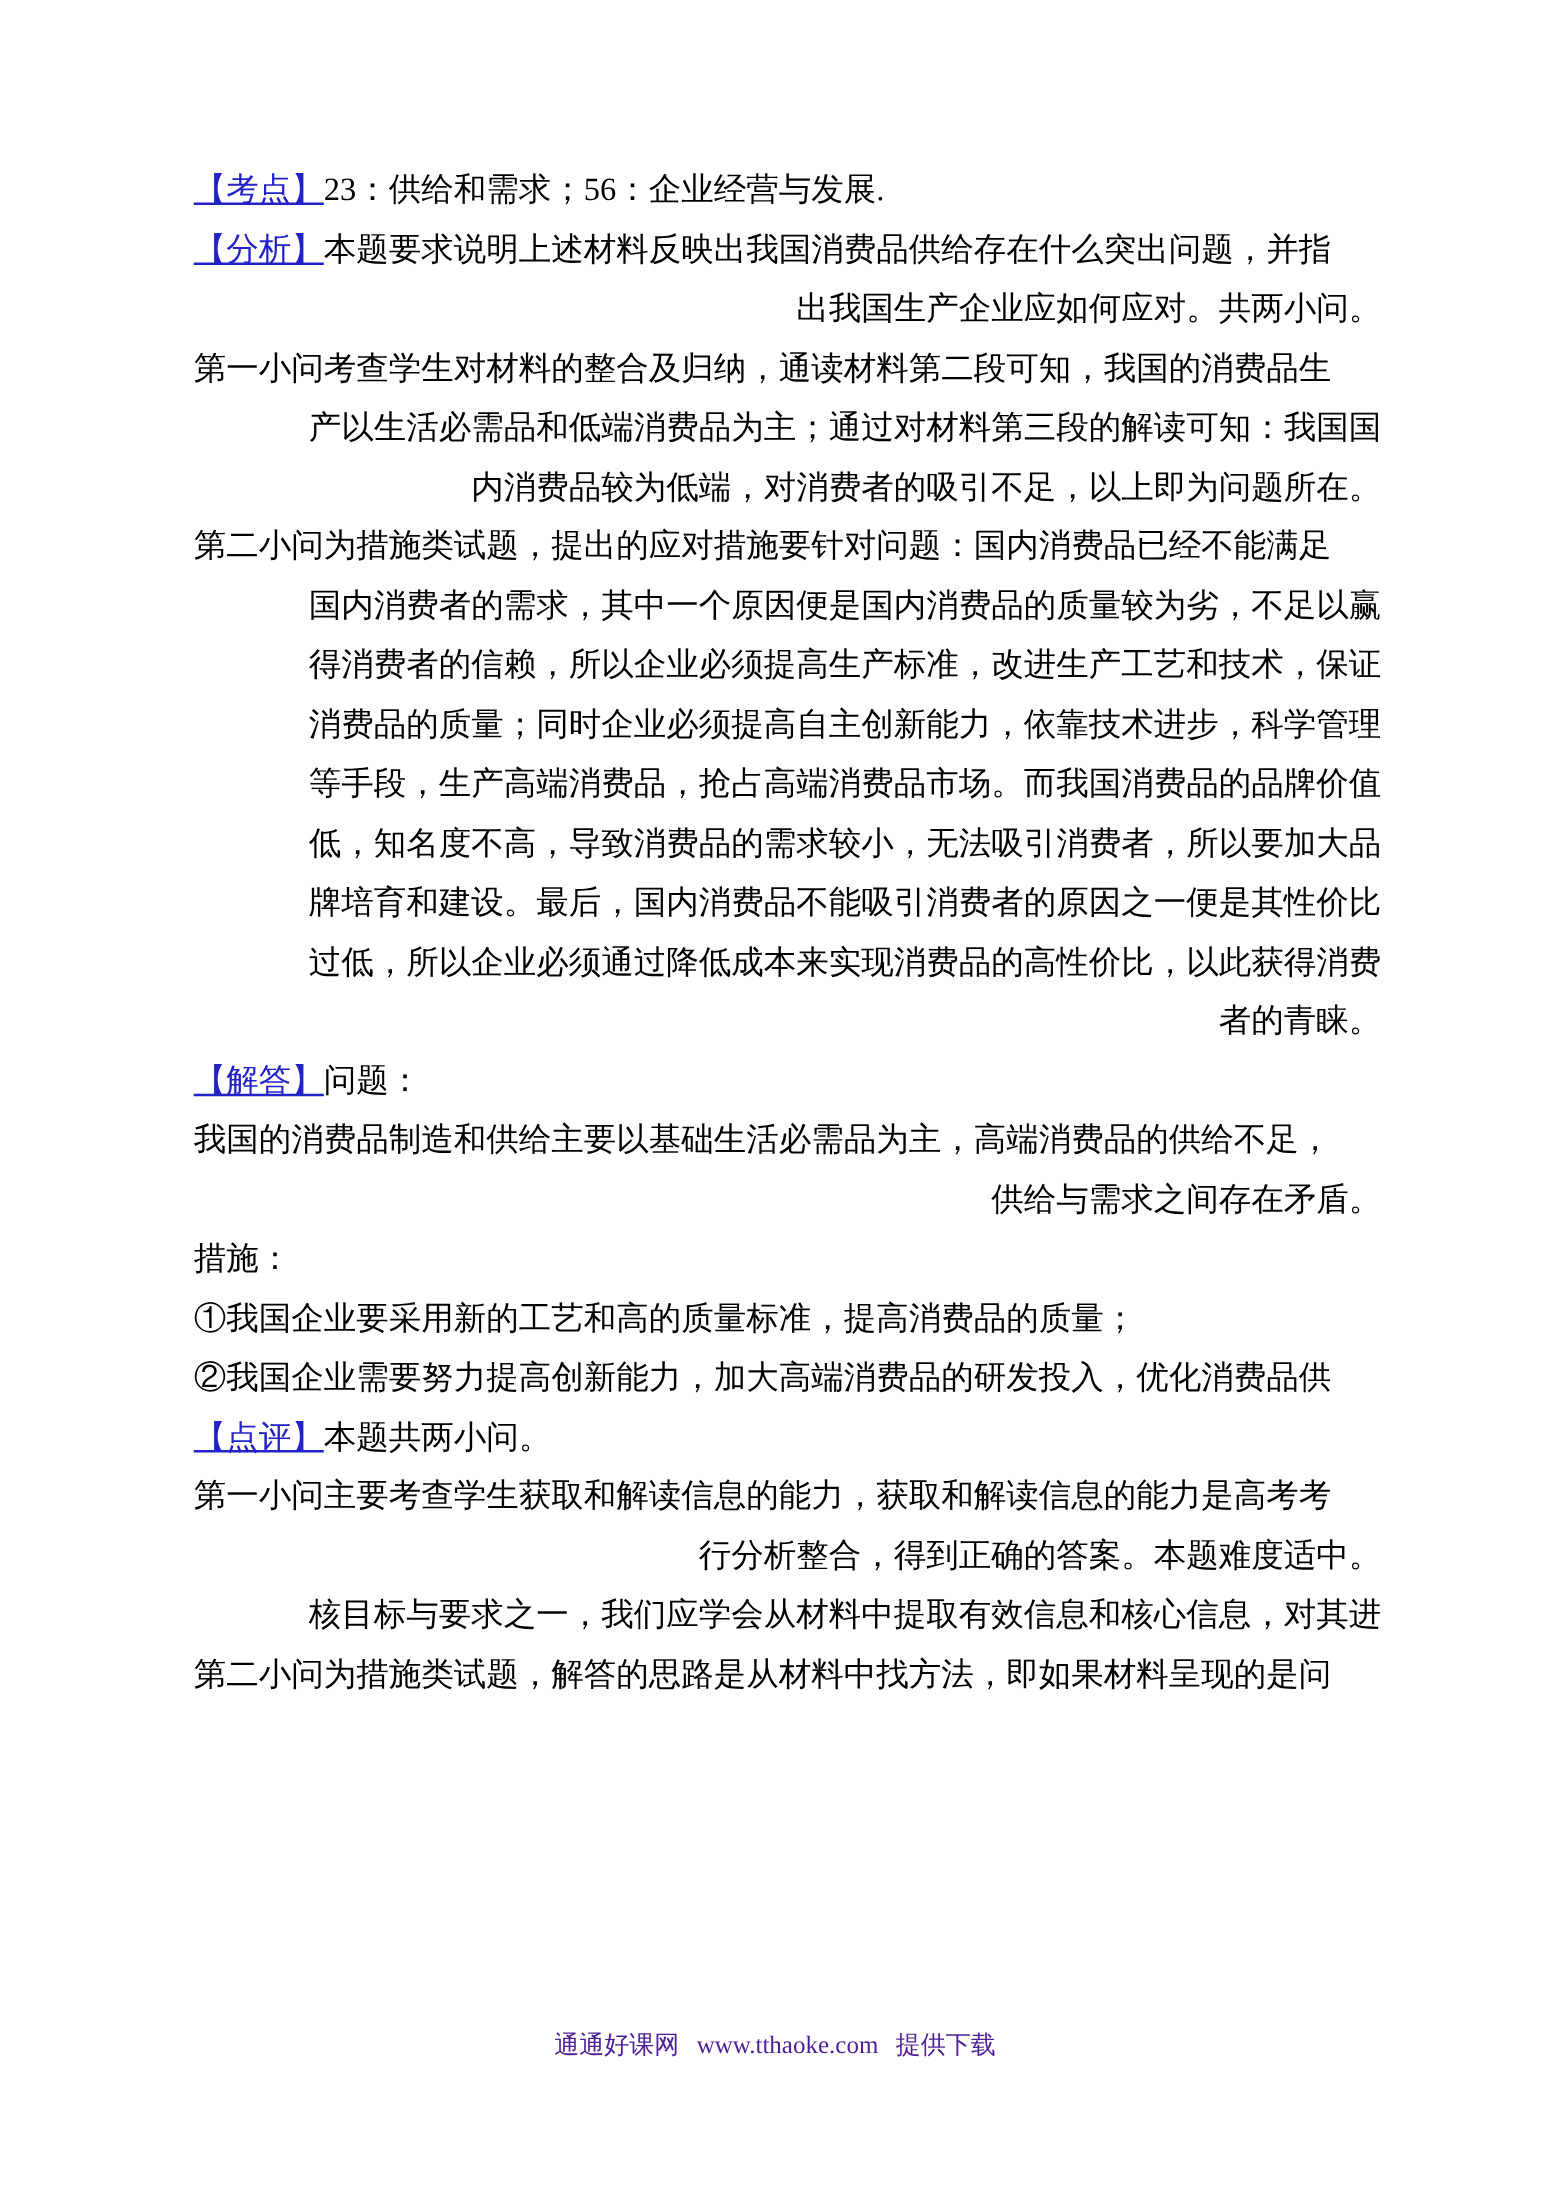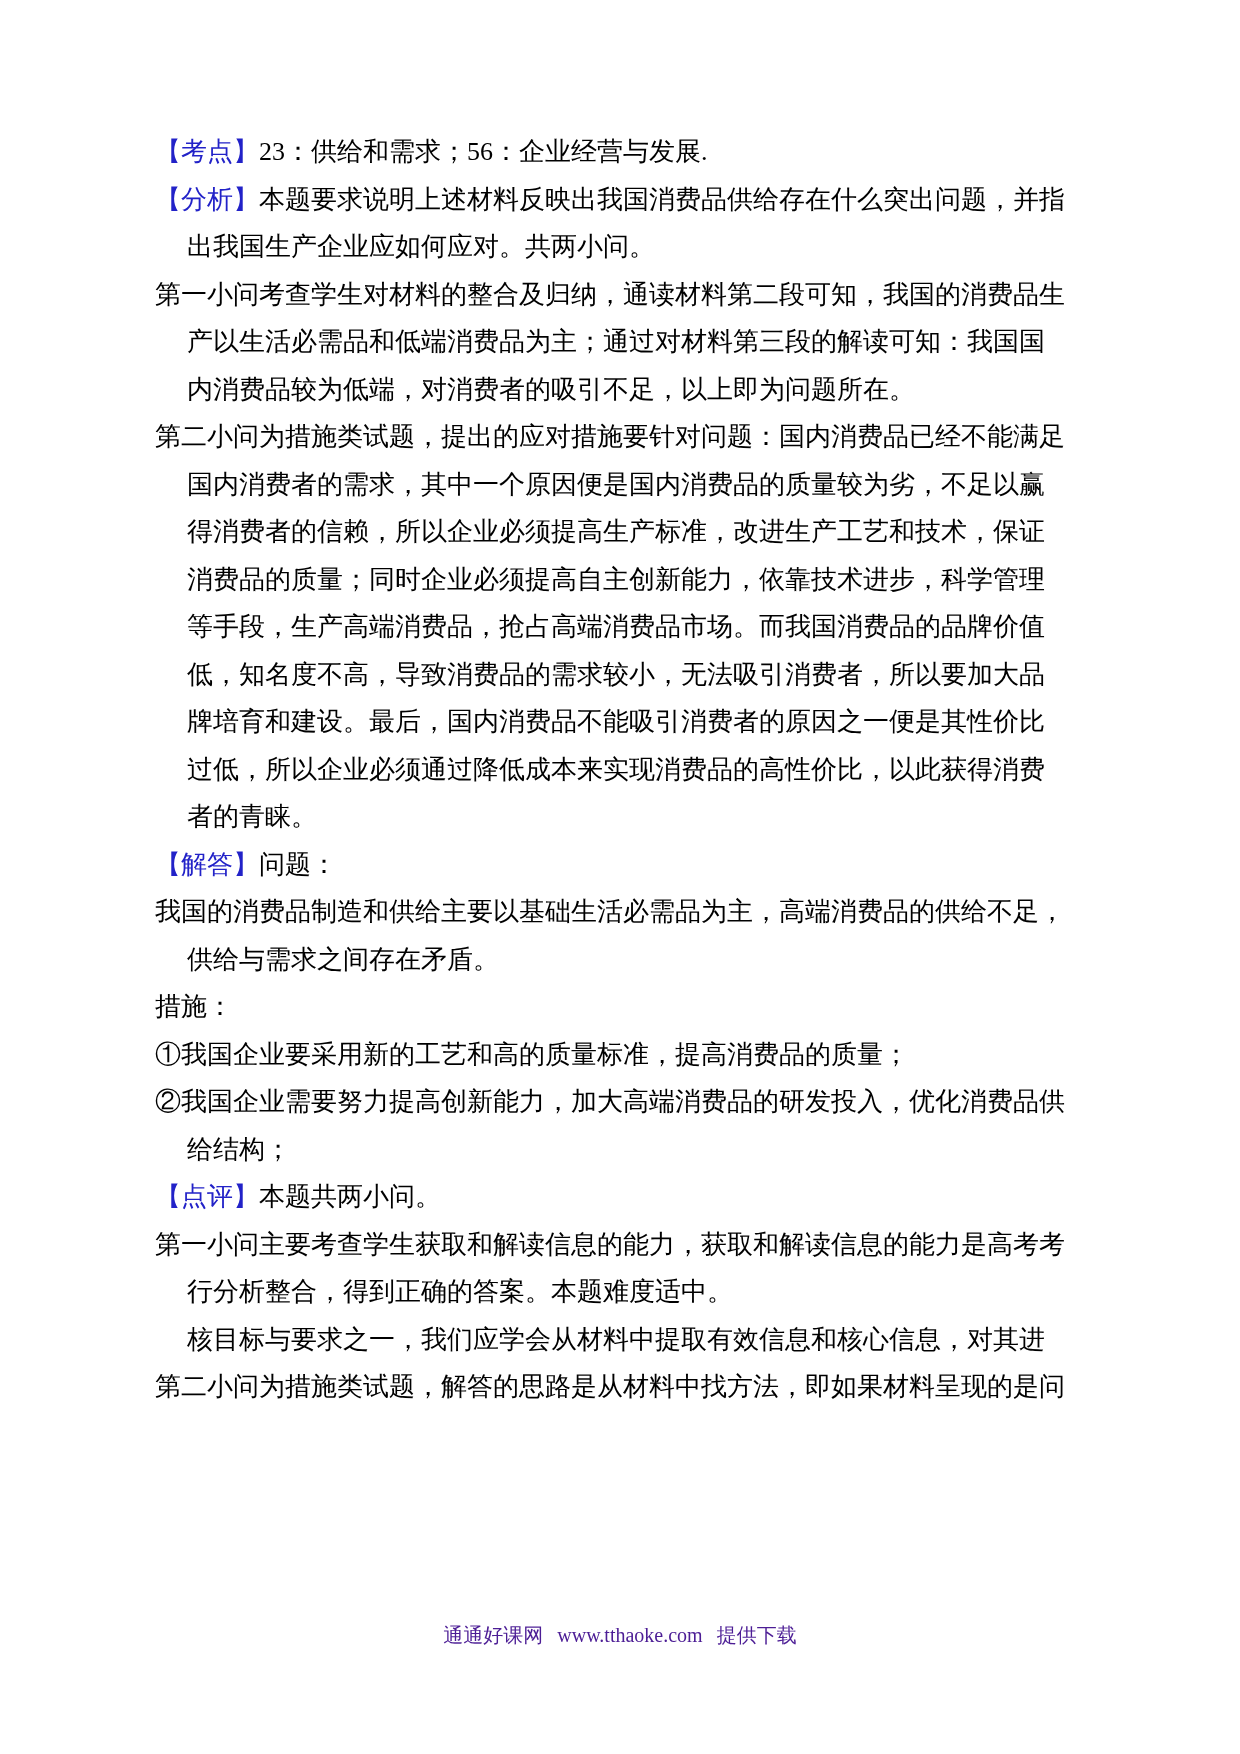--- a/index.html
+++ b/index.html
@@ -16,22 +16,22 @@
     overflow: hidden;
   }
   .content {
     position: absolute;
     left: 155px; top: 128px;
     width: 950px;
     font-size: 26px;
     line-height: 47.5px;
   }
   .line { white-space: nowrap; }
-  .line.indent { padding-left: 32px; }
-  .sec-label { color: #2222c8; }
+  .line.indent { padding-left: 32px; text-align: right; }
+  .sec-label { color: #2222c8; text-decoration: underline; }
   .footer {
     position: absolute;
     left: 0; top: 1622px;
     width: 100%;
     text-align: center;
     font-size: 20px;
     color: #4c1d95;
   }
   .footer .footer-text { margin: 0 7px; }
 </style>
@@ -54,21 +54,20 @@
       <div class="line indent"><span>低，知名度不高，导致消费品的需求较小，无法吸引消费者，所以要加大品</span></div>
       <div class="line indent"><span>牌培育和建设。最后，国内消费品不能吸引消费者的原因之一便是其性价比</span></div>
       <div class="line indent"><span>过低，所以企业必须通过降低成本来实现消费品的高性价比，以此获得消费</span></div>
       <div class="line indent"><span>者的青睐。</span></div>
       <div class="line"><span class="sec-label">【解答】</span><span>问题：</span></div>
       <div class="line"><span>我国的消费品制造和供给主要以基础生活必需品为主，高端消费品的供给不足，</span></div>
       <div class="line indent"><span>供给与需求之间存在矛盾。</span></div>
       <div class="line"><span>措施：</span></div>
       <div class="line"><span>①我国企业要采用新的工艺和高的质量标准，提高消费品的质量；</span></div>
       <div class="line"><span>②我国企业需要努力提高创新能力，加大高端消费品的研发投入，优化消费品供</span></div>
-      <div class="line indent"><span>给结构；</span></div>
       <div class="line"><span class="sec-label">【点评】</span><span>本题共两小问。</span></div>
       <div class="line"><span>第一小问主要考查学生获取和解读信息的能力，获取和解读信息的能力是高考考</span></div>
       <div class="line indent"><span>行分析整合，得到正确的答案。本题难度适中。</span></div>
       <div class="line indent"><span>核目标与要求之一，我们应学会从材料中提取有效信息和核心信息，对其进</span></div>
       <div class="line"><span>第二小问为措施类试题，解答的思路是从材料中找方法，即如果材料呈现的是问</span></div>
     </main>
   <footer class="footer">
     <span class="footer-text">通通好课网</span><span class="footer-text">www.tthaoke.com</span><span class="footer-text">提供下载</span>
   </footer>
 </div>

